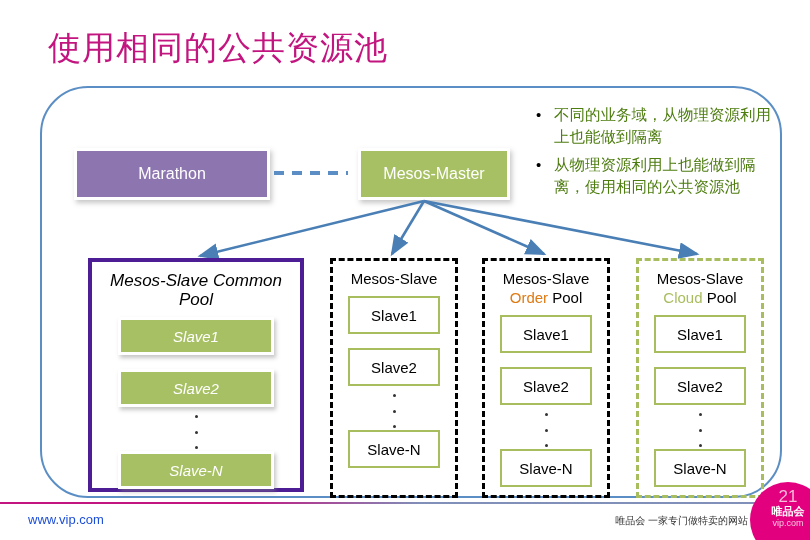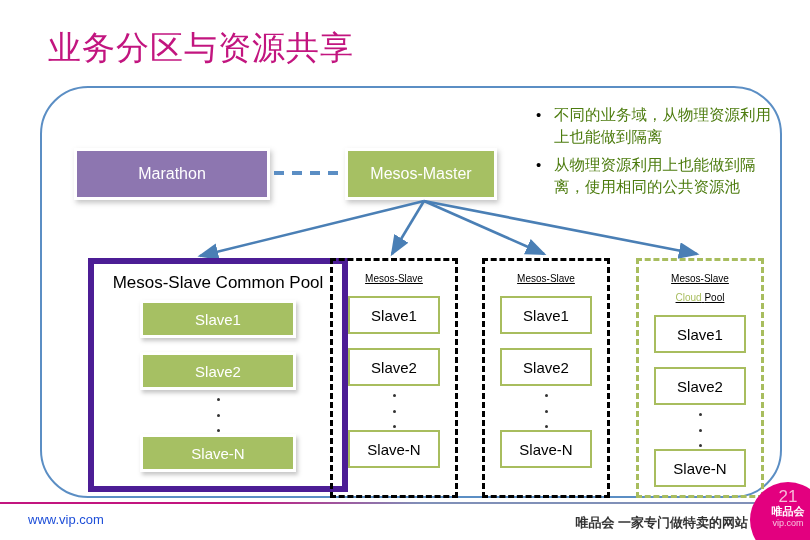--- a/index.html
+++ b/index.html
@@ -67,21 +67,21 @@
     justify-content:center;
     color:#ffffff;
     font-size:16px;
   }
   #marathon-box {
     left:74px; top:148px;
     width:196px; height:52px;
     background:#8d76b0;
   }
   #mesos-master-box {
-    left:345px; top:148px;
+    left:358px; top:148px;
     width:152px; height:52px;
     background:#a6c063;
   }
 
   
   #master-link {
     position:absolute;
     left:274px; top:171px;
     width:74px; height:4px;
     background:repeating-linear-gradient(to right,#5b8ec4 0 10px,transparent 10px 18px);
@@ -95,22 +95,23 @@
     pointer-events:none;
   }
 
   
   .pool {
     position:absolute;
     top:258px;
     background:transparent;
   }
   #pool-common {
-    left:88px; width:260px; height:234px;
-    border:6px solid #4c1d95;
+    left:88px; width:216px; height:234px;
+    border:4px solid #4c1d95;
+    font-style:italic;
   }
   #pool-cart {
     left:330px; width:128px; height:240px;
     border:3px dashed #000000;
   }
   #pool-order {
     left:482px; width:128px; height:240px;
     border:3px dashed #000000;
   }
   #pool-cloud {
@@ -118,21 +119,21 @@
     border:3px dashed #a8bd5e;
   }
 
   .pool-title {
     text-align:center;
     padding-top:8px;
     color:#000000;
     line-height:19px;
   }
   #pool-common .pool-title { font-size:17px; padding-top:9px; }
-  .pool-title-sub { font-size:10px;text-decoration:underline; }
+  .pool-title-sub { font-size:15px; }
   .tag-cart  { color:#ee1111; }
   .tag-order { color:#e07a14; }
   .tag-cloud { color:#a8bd5e; }
 
   .slave-list {
     margin-top:8px;
     position:relative;
   }
   
   .slave-filled {
@@ -183,42 +184,42 @@
   }
   #footer-url {
     position:absolute;
     left:28px; top:512px;
     font-size:13px;
     color:#1d4ed8;
   }
   #footer-tagline {
     position:absolute;
     right:62px; top:514px;
-    font-size:13px;
+    font-size:10px;
     color:#333333;
-    font-weight:bold;
+    font-weight:normal;
   }
   #page-badge {
     position:absolute;
     right:-16px; bottom:-18px;
     width:76px; height:76px;
     border-radius:50%;
     background:#e3007f;
     color:#ffffff;
     text-align:center;
     padding-top:6px;
   }
   #page-badge .pg-num { font-size:17px; line-height:17px; color:#f7b9d9; }
   #page-badge .pg-cn  { font-size:11px; line-height:13px; font-weight:bold; }
   #page-badge .pg-site{ font-size:9px;  line-height:11px; color:#f7c5e0; }
 </style>
 </head>
 <body>
 
-<div id="slide-title">业务分区与资源共享</div>
+<div id="slide-title">使用相同的公共资源池</div>
 
 <div id="diagram-frame"></div>
 
 <div id="bullet-list">
   <div class="bullet-row">
     <div class="bullet-dot">•</div>
     <div class="bullet-text">不同的业务域，从物理资源利用上也能做到隔离</div>
   </div>
   <div class="bullet-row">
     <div class="bullet-dot">•</div>
@@ -275,20 +276,24 @@
         <span></span>
         <span></span>
       </div>
     <div class="slave-outline">Slave-N</div>
   </div>
 </div>
 
 <div class="pool" id="pool-order">
   <div class="pool-title">
     <div class="pool-title-sub">Mesos-Slave</div>
+    <div class="pool-title-sub">
+      <span class="tag-order">Order</span>
+      <span>Pool</span>
+    </div>
   </div>
   <div class="slave-list">
     <div class="slave-outline">Slave1</div>
     <div class="slave-outline">Slave2</div>
     <div class="ellipsis-v">
         <span></span>
         <span></span>
         <span></span>
       </div>
     <div class="slave-outline">Slave-N</div>

